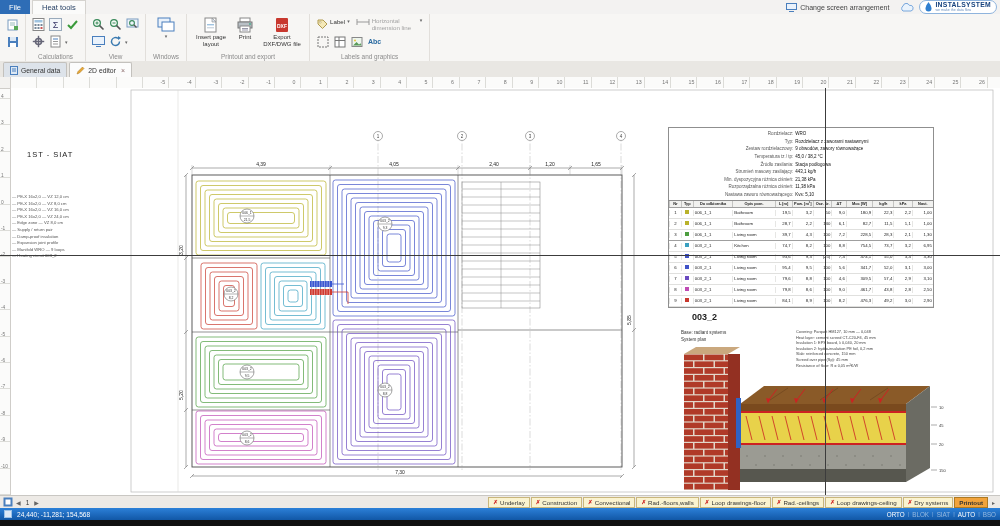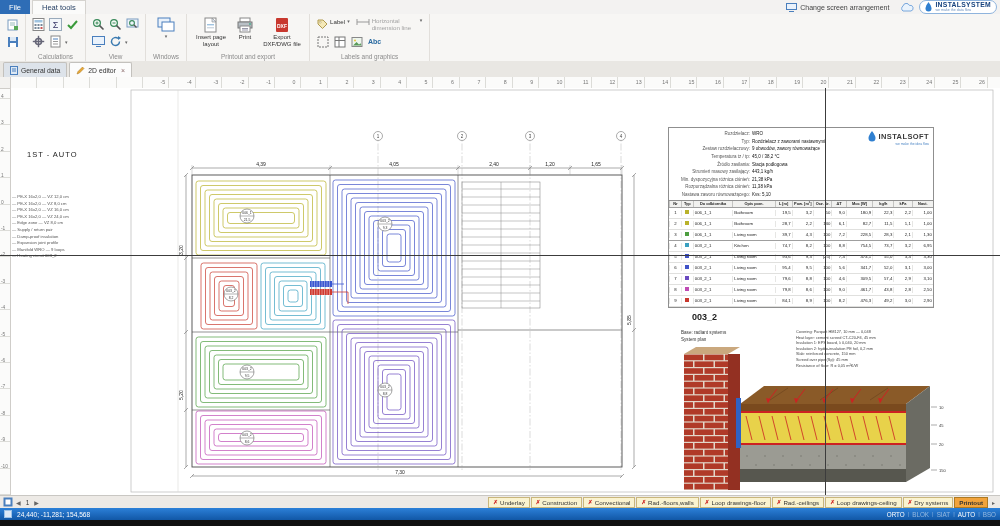--- a/index.html
+++ b/index.html
@@ -712,21 +712,21 @@
           <text x="939" y="408.6" font-size="4" fill="#333">10</text>
           <line x1="931" y1="425" x2="937" y2="425" stroke="#555" stroke-width="0.5"></line>
           <text x="939" y="426.6" font-size="4" fill="#333">45</text>
           <line x1="931" y1="444" x2="937" y2="444" stroke="#555" stroke-width="0.5"></line>
           <text x="939" y="445.6" font-size="4" fill="#333">20</text>
           <line x1="931" y1="470" x2="937" y2="470" stroke="#555" stroke-width="0.5"></line>
           <text x="939" y="471.6" font-size="4" fill="#333">150</text>
         </g>
       </svg>
 
-    <div class="floor-title">1ST - AUTO</div>
+    <div class="floor-title">1ST - SIAT</div>
     <div class="legend">
         <div>— PE-X 16x2,0 — VZ 12,0 cm</div>
         <div>— PE-X 16x2,0 — VZ 8,0 cm</div>
         <div>— PE-X 16x2,0 — VZ 16,0 cm</div>
         <div>— PE-X 16x2,0 — VZ 24,0 cm</div>
         <div>— Edge zone — VZ 8,0 cm</div>
         <div>— Supply / return pair</div>
         <div>— Damp-proof insulation</div>
         <div>— Expansion joint profile</div>
         <div>— Manifold WRO — 9 loops</div>
@@ -766,29 +766,20 @@
             </div>
             <div class="st-row">
               <div class="st-lab">Rozporządzalna różnica ciśnień:</div>
               <div class="st-val">11,38 kPa</div>
             </div>
             <div class="st-row">
               <div class="st-lab">Nastawa zaworu równoważącego:</div>
               <div class="st-val">Kvs: 5,10</div>
             </div>
           </div>
-        <div class="st-logo">
-          <div class="st-logo-row">
-            <svg width="8" height="11">
-                <path d="M4 0 C4 0 7.5 4.5 7.5 7 a3.5 3.5 0 1 1 -7 0 C0.5 4.5 4 0 4 0 Z" fill="#2f7fd0"></path>
-              </svg>
-            <span class="st-logo-name">INSTALSOFT</span>
-          </div>
-          <span class="st-logo-tag">we make the idea flow</span>
-        </div>
       </div>
       <div class="st-grid">
         <div class="st-hrow">
             <span style="width: 4.5%;">Nr</span>
             <span style="width: 4.5%;">Typ</span>
             <span style="width: 15%;">Do odbiornika</span>
             <span style="width: 16%;">Opis pom.</span>
             <span style="width: 6.5%;">L [m]</span>
             <span style="width: 8%;">Pow. [m²]</span>
             <span style="width: 7%;">Ocz. śr.</span>

